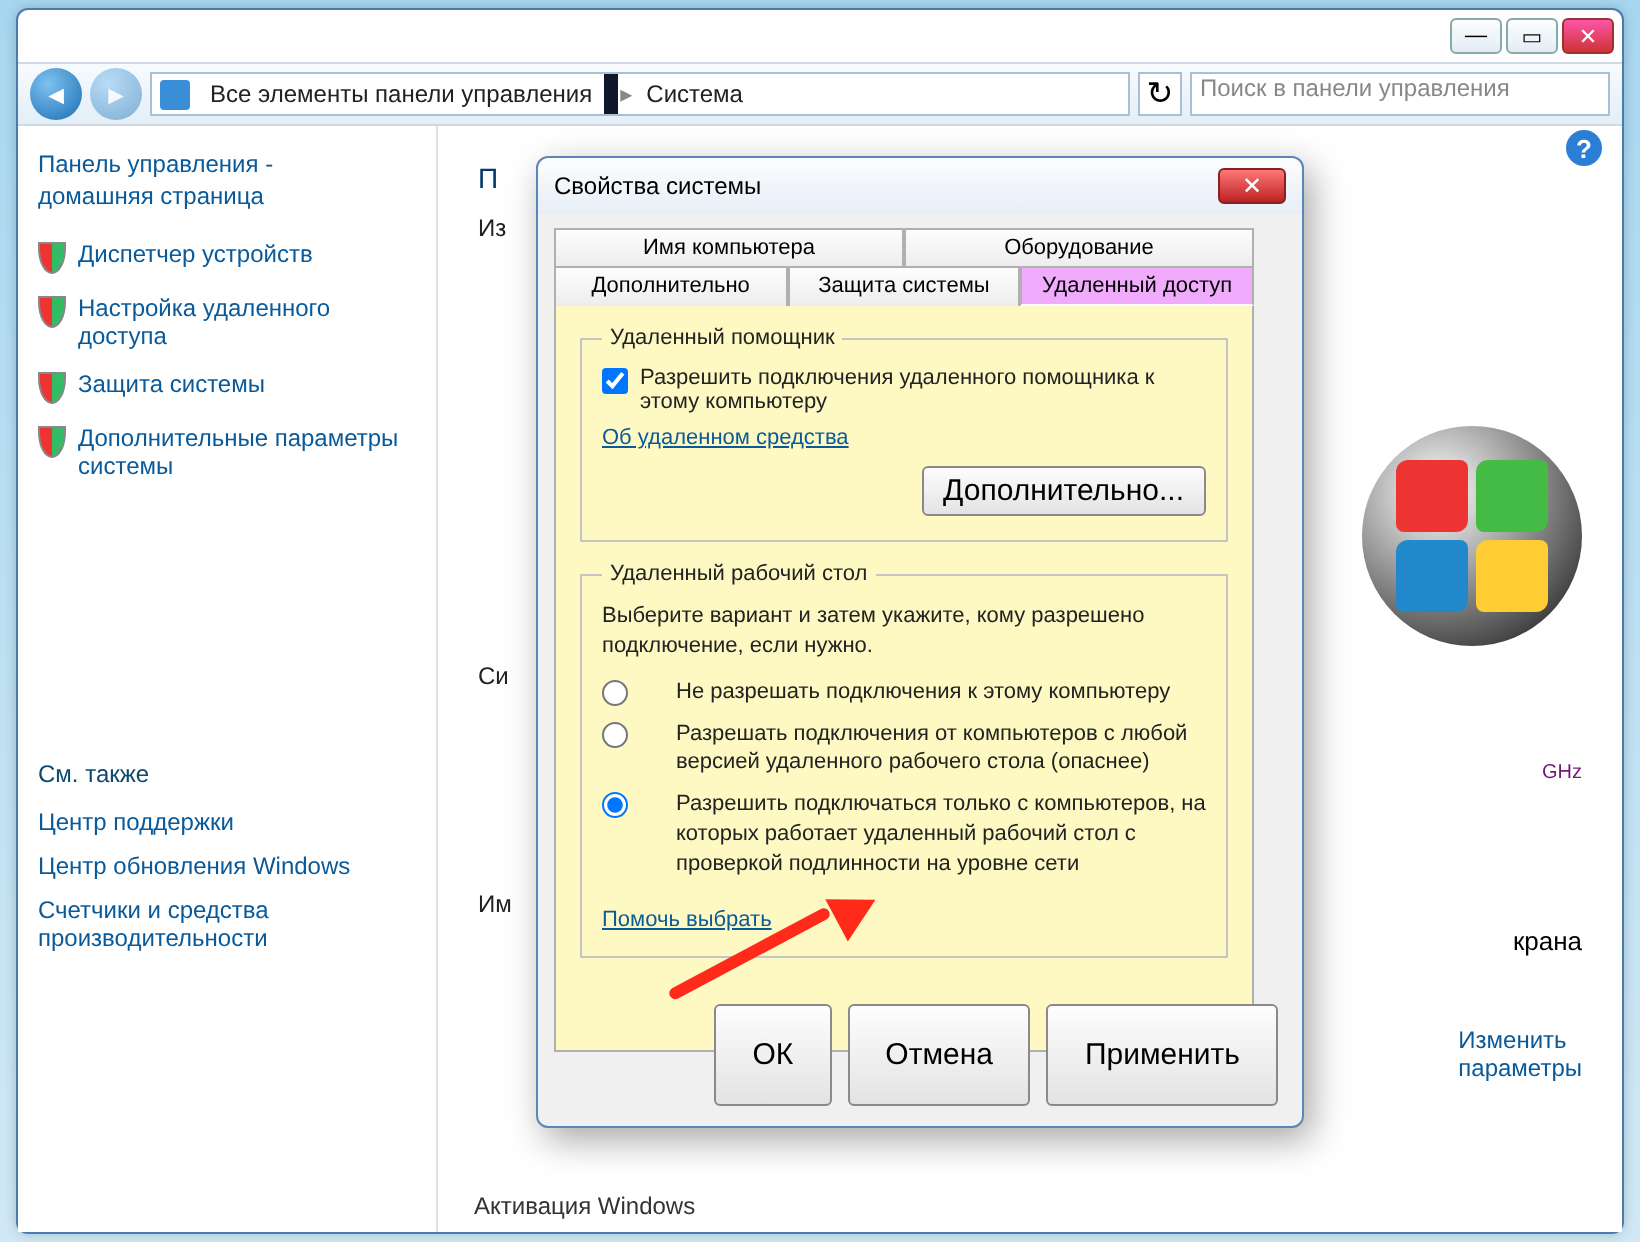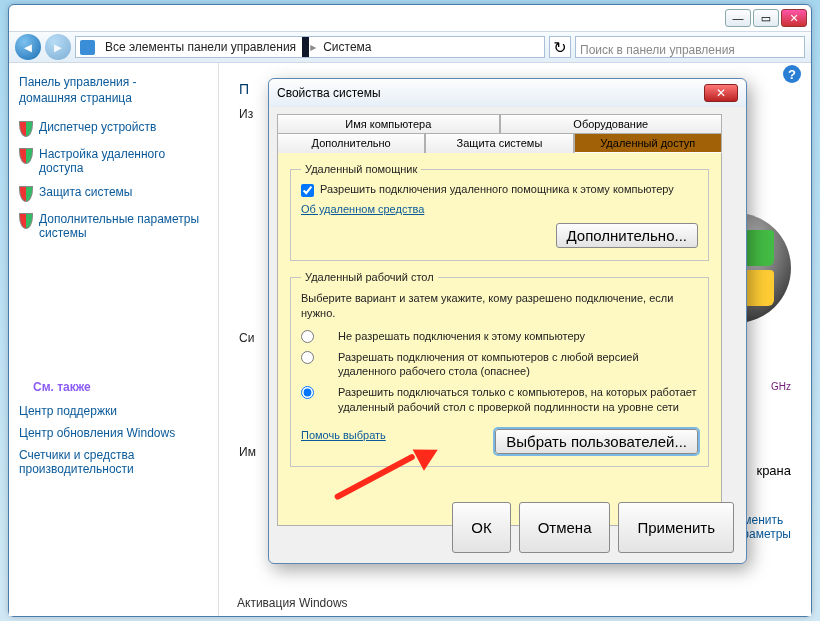--- a/index.html
+++ b/index.html
@@ -10,78 +10,78 @@
   .titlebar { height: 26px; display: flex; justify-content: flex-end; align-items: center; padding: 0 4px; background: transparent; }
   .win-btn { width: 26px; height: 18px; margin-left: 2px; border: 1px solid #8aa; border-radius: 3px; background: linear-gradient(#fdfdfd,#e3ecf3); font-size: 11px; display:flex; align-items:center; justify-content:center; cursor:pointer;}
   .win-btn.close { background: linear-gradient(#f5a,#c33); color:#fff; border-color:#933;}
 
   
   .addrbar { height: 32px; border-top:1px solid #cfd9e6; border-bottom:1px solid #cfd9e6; background: linear-gradient(#f7fbfe,#e3eef7); display:flex; align-items:center; padding:0 6px; gap:4px;}
   .nav-btn { width:26px; height:26px; border-radius:50%; background: radial-gradient(circle at 35% 30%, #7ec1f0, #1a6fb3); color:#fff; display:flex;align-items:center;justify-content:center; cursor:pointer; font-size:13px;}
   .breadcrumb { flex:1; height:22px; border:1px solid #a9bfd6; background:#fff; display:flex; align-items:center; padding:0 4px; font-size:12px; color:#222;}
   .bc-item { padding:0 6px; border-right:7px solid #0f172a; height:100%; display:flex;align-items:center;}
   .bc-sep { color:#888; margin:0 1px;}
-  .search { width:230px; height:22px; border:1px solid #a9bfd6; background:#fff; display:flex; align-items:flex-end; padding:0 4px; font-size:12px; color:#888;}
+  .search { width:210px; height:22px; border:1px solid #a9bfd6; background:#fff; display:flex; align-items:flex-start; padding:0 4px; font-size:12px; color:#888;}
   .refreshbox { width:22px; height:22px; border:1px solid #a9bfd6; background:#fff; display:flex;align-items:center;justify-content:center;}
   .mini-icon { width:15px; height:15px; background:#3a8ed8; display:inline-block; margin-right:4px; border-radius:2px;}
 
   
   .body { position:absolute; top:58px; left:0; right:0; bottom:0; display:flex; }
   .sidebar { width:210px; background:#fff; padding:12px 10px; font-size:12px; border-right:1px solid #e0e0e0;}
   .sidebar .home { color:#0a5a9a; margin-bottom:14px; line-height:1.3;}
   .sidebar ul { list-style:none;}
   .sidebar li { display:flex; align-items:flex-start; gap:6px; margin-bottom:10px; color:#0a5a9a; cursor:pointer;}
   .shield { width:14px; height:16px; background:linear-gradient(to right,#e33 50%,#3b6 50%); border-radius:0 0 50% 50%/0 0 80% 80%; border:1px solid #888; flex-shrink:0; margin-top:1px;}
   .sidebar .seealso { margin-top:140px; color:#444; font-size:12px;}
-  .sidebar .seealso h4{ color:#8b5cf6; font-weight:bold; margin-bottom:10px;margin-left:14px;}
+  .sidebar .seealso h4{ color:#0c4a6e; font-weight:normal; margin-bottom:10px;}
   .sidebar .seealso a{ color:#0a5a9a; display:block; margin-bottom:8px; cursor:pointer;}
 
   .main { flex:1; background:#fff; position:relative; padding:18px 20px;}
   .main .pheads{ font-size:14px; color:#013a6b; margin-bottom:10px;}
   .main .plabel{ font-size:12px; color:#222; margin-bottom:20px;}
   .rightlink { position:absolute; right:20px; color:#0a5a9a; font-size:12px;}
   .ghzlabel { position:absolute; right:20px; top:318px; font-size:10px; color:#701a75;}
   .kranalabel { position:absolute; right:20px; top:400px; font-size:13px; color:#000;}
   .helpicon { position:absolute; right:10px; top:2px; width:18px; height:18px; border-radius:50%; background:#2a7fd4; color:#fff; font-size:13px; font-weight:bold; display:flex;align-items:center;justify-content:center;}
   .winlogo { position:absolute; right:20px; top:150px; width:110px; height:110px; border-radius:50%; background:radial-gradient(circle at 35% 30%, #fff, #4a4a4a 75%, #000); }
   .winflag { position:absolute; width:80px; height:80px; left:15px; top:15px;}
   .winflag div{position:absolute; width:36px; height:36px; border-radius:6px 4px 6px 4px;}
   .fl-r{background:#e33; left:2px; top:2px;}
   .fl-g{background:#4b4; right:2px; top:2px;}
   .fl-b{background:#28c; left:2px; bottom:2px;}
   .fl-y{background:#fc3; right:2px; bottom:2px;}
 
   
-  .dialog { position:absolute; left:268px; top:78px; width:479px; height:486px; background:#f0f0f0; border:1px solid #5b87b7; border-radius:6px; box-shadow:4px 6px 18px rgba(0,0,0,.35);}
+  .dialog { position:absolute; left:268px; top:78px; width:384px; height:486px; background:#f0f0f0; border:1px solid #5b87b7; border-radius:6px; box-shadow:4px 6px 18px rgba(0,0,0,.35);}
   .dlg-title { height:28px; background:linear-gradient(#fdfdfd,#e5eef7); border-radius:6px 6px 0 0; display:flex; align-items:center; padding:0 8px; font-size:12px; color:#000;}
   .dlg-title .spacer{flex:1;}
   .dlg-close { width:34px; height:18px; background:linear-gradient(#f77,#b22); border:1px solid #822; border-radius:3px; color:#fff; font-size:12px; display:flex;align-items:center;justify-content:center;cursor:pointer;}
   .tabsarea { padding:6px 24px 0 8px;}
   .tabs-row { display:flex;}
   .tab { border:1px solid #b0b0b0; border-bottom:none; background:linear-gradient(#fdfdfd,#ededed); font-size:11px; padding:3px 0; text-align:center; cursor:pointer; position:relative; top:1px;}
   .tab.row1{ width:50%;}
   .tab.row2{ width:33.33%;}
-  .tab.active{ background:#a16207; border-bottom:1px solid #fdfdfd; z-index:2;text-align:center;}
+  .tab.active{ background:#f0abfc; border-bottom:1px solid #fdfdfd; z-index:2;text-align:center;}
   .tabcontent { border:1px solid #b0b0b0; background:#fef9c3; padding:10px 12px; min-height:374px; font-size:11px; color:#222;}
   fieldset { border:1px solid #c5c5c5; padding:8px 10px 12px 10px; margin-bottom:10px;}
   legend { font-size:11px; padding:0 4px;}
   .chk { display:flex; align-items:flex-start; gap:6px; margin-bottom:6px;}
   input[type=checkbox],input[type=radio]{margin-top:1px;}
   .link { color:#0a5a9a; cursor:pointer; text-decoration:underline; font-size:11px;}
   .btn { border:1px solid #8a8a8a; background:linear-gradient(#fdfdfd,#e3e3e3); font-size:15px; padding:3px 10px; border-radius:3px; cursor:pointer;}
   .btn.hl{ outline:2px solid #7ab8e6;}
   .dlg-buttons{ position:absolute; bottom:10px; right:12px; display:flex; gap:8px;}
   .dlg-buttons .btn{ padding:16px 18px;}
   .radio-row{ display:flex; align-items:flex-start; gap:24px; margin:6px 0; line-height:1.35;}
   .arrow { position:absolute; left:335px; top:495px; pointer-events:none;}
   .arrow-line { width:90px; height:6px; background:#ff2a1a; transform:rotate(-28deg); transform-origin:left center; border-radius:3px;}
   .arrow-head { position:absolute; right:-14px; top:-52px; width:0;height:0; border-left:22px solid #ff2a1a; border-top:12px solid transparent; border-bottom:12px solid transparent; transform:rotate(-28deg);}
   .activation { position:absolute; bottom:6px; left:228px; font-size:12px; color:#333;}
   .rowbtn-right{ display:flex; justify-content:flex-end; margin-top:8px;}
-  .rowbetween{ display:flex; justify-content:space-between; align-items:flex-start; margin-top:14px;}
+  .rowbetween{ display:flex; justify-content:space-between; align-items:flex-end; margin-top:14px;}
   .desc{ margin-bottom:8px; line-height:1.35;}
 </style>
 </head>
 <body>
 
 <div class="window">
   <div class="titlebar">
     <div class="win-btn">—</div>
     <div class="win-btn">▭</div>
     <div class="win-btn close">✕</div>
@@ -197,21 +197,20 @@
         <label class="radio-row">
           <input type="radio" name="rdp" style="">
           <span>Разрешать подключения от компьютеров с любой версией удаленного рабочего стола (опаснее)</span>
         </label>
         <label class="radio-row">
           <input type="radio" name="rdp" checked="" style="">
           <span>Разрешить подключаться только с компьютеров, на которых работает удаленный рабочий стол с проверкой подлинности на уровне сети</span>
         </label>
         <div class="rowbetween">
           <a class="link">Помочь выбрать</a>
-          <button class="btn hl">Выбрать пользователей...</button>
         </div>
       </fieldset>
     </div>
   </div>
   <div class="dlg-buttons">
     <button class="btn">ОК</button>
     <button class="btn">Отмена</button>
     <button class="btn">Применить</button>
   </div>
 </div>

